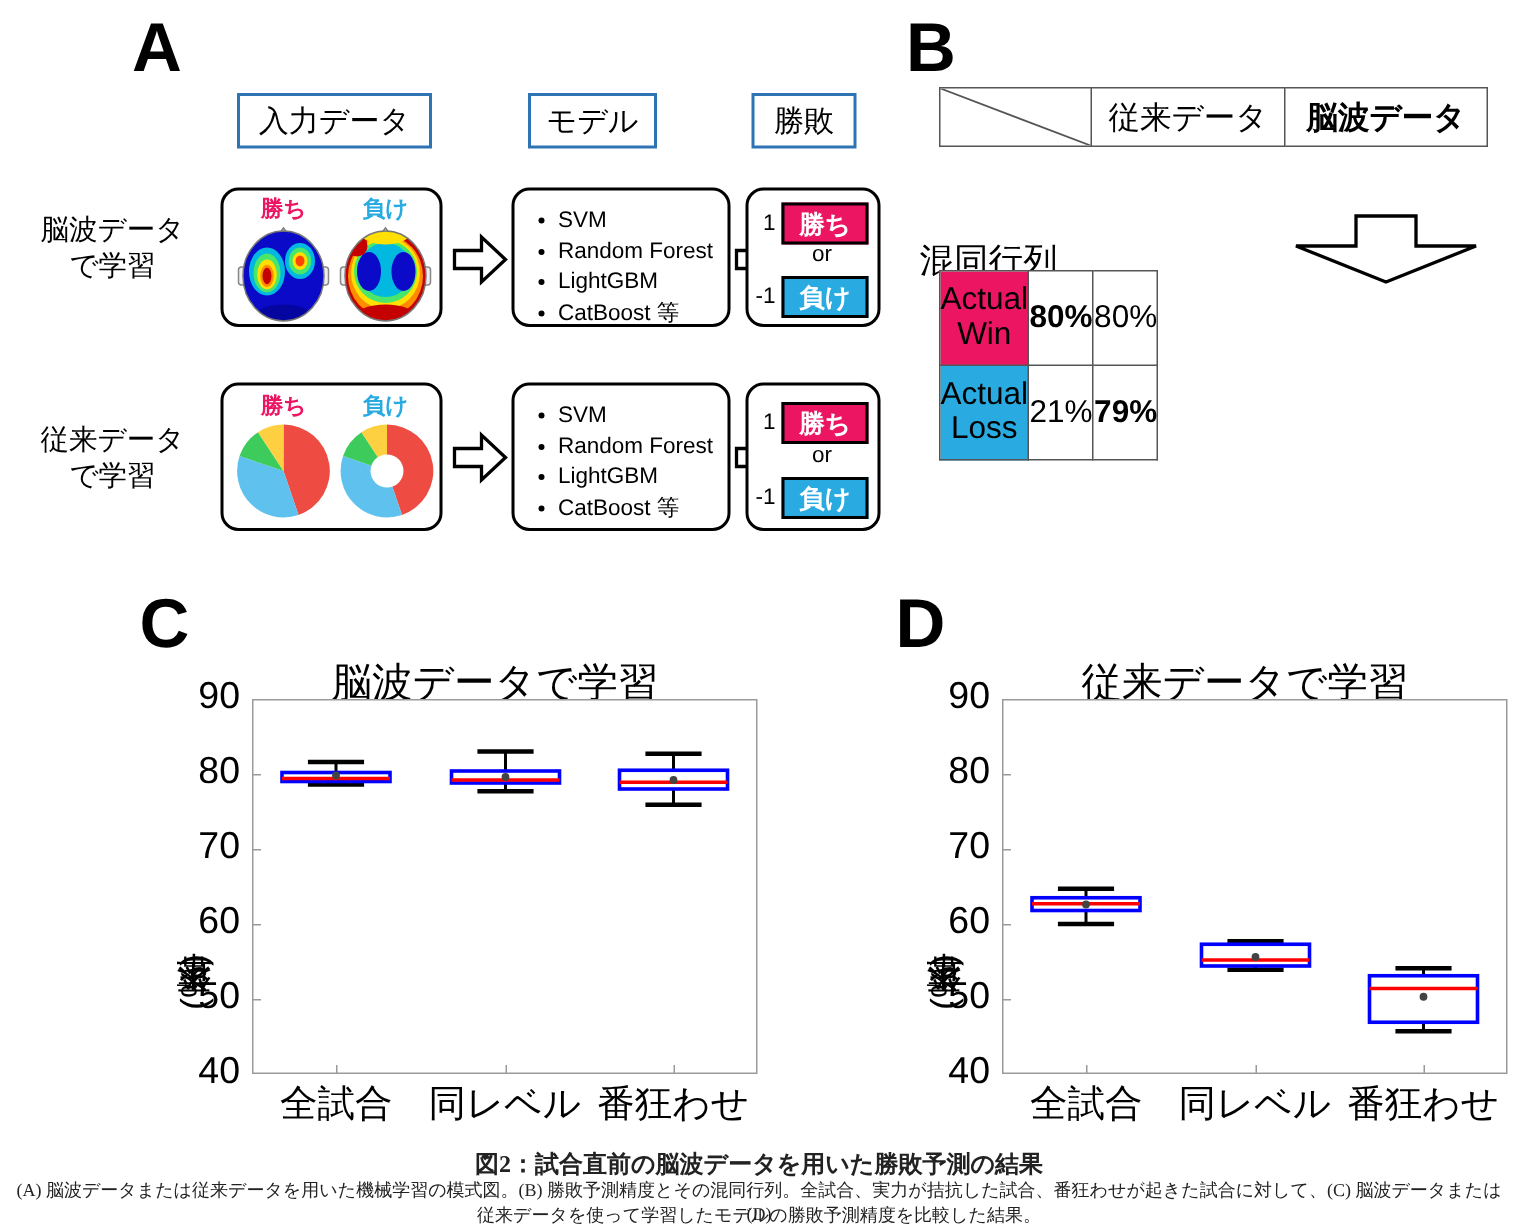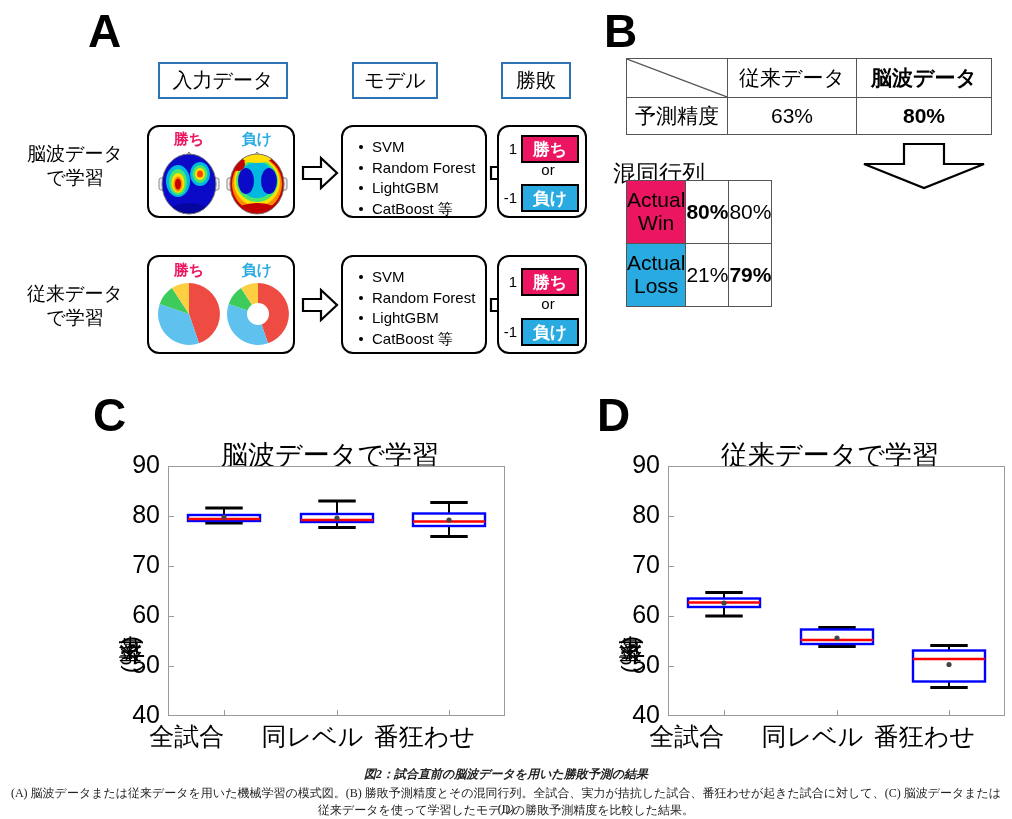--- a/index.html
+++ b/index.html
@@ -36,29 +36,29 @@
   .bold{font-weight:700;}
   .cm-pink{background:#ec1561;color:#000;}
   .cm-cyan{background:#29abe2;color:#000;}
   .cm-head{font-size:22px;line-height:1.08;}
   .konlabel{font-size:23px;}
 
   
   .plot-title{font-size:27px;text-align:center;}
   .axisbox{position:absolute;border:1px solid #9a9a9a;background:#fff;box-sizing:border-box;}
   .ytick{position:absolute;font-size:25px;text-align:right;line-height:1;}
-  .xtick{position:absolute;font-size:25px;text-align:left;line-height:1;}
+  .xtick{position:absolute;font-size:25px;text-align:center;line-height:1;}
   .ylabel{position:absolute;font-size:24px;writing-mode:vertical-rl;
           transform:rotate(180deg);white-space:nowrap;}
   .tickmark{position:absolute;background:#9a9a9a;}
 
   
   .cap{position:absolute;width:100%;text-align:center;color:#222;
        font-family:"Liberation Serif","DejaVu Serif",serif;}
-  .cap-title{font-size:12px;font-weight:700;font-style:italic;}
+  .cap-title{font-size:16px;font-weight:700;}
   .cap-body{font-size:12px;}
 </style>
 </head>
 <body>
 
 <div class="abs panel-letter" style="left:88px;top:8px;">A</div>
 
 <div class="abs a-head" style="left:158px;top:62px;width:126px;height:33px;">入力データ</div>
 <div class="abs a-head" style="left:352px;top:62px;width:82px;height:33px;">モデル</div>
 <div class="abs a-head" style="left:501px;top:62px;width:66px;height:33px;">勝敗</div>
@@ -206,25 +206,20 @@
 <table class="btab abs" style="left:626px;top:58px;">
   <tbody>
       <tr>
     <td class="diag" style="width:100px;height:38px;">
       <svg width="100" height="38">
         <line x1="0" y1="0" x2="100" y2="38" stroke="#555" stroke-width="1.2"></line>
       </svg>
     </td>
     <td style="width:128px;height:38px;">従来データ</td>
     <td class="bold" style="width:134px;height:38px;">脳波データ</td>
-  </tr>
-  <tr>
-    <td style="height:36px;">予測精度</td>
-    <td style="height:36px;">63%</td>
-    <td class="bold" style="height:36px;">80%</td>
   </tr>
 </tbody>
   </table>
 
 <div class="abs konlabel" style="left:613px;top:158px;">混同行列</div>
 
 <svg class="abs" style="left:860px;top:142px;" width="128" height="48" viewBox="0 0 128 48">
   <path d="M44 2 L84 2 L84 22 L124 22 L64 46 L4 22 L44 22 Z" fill="#fff" stroke="#000" stroke-width="2.2"></path>
 </svg>
 

